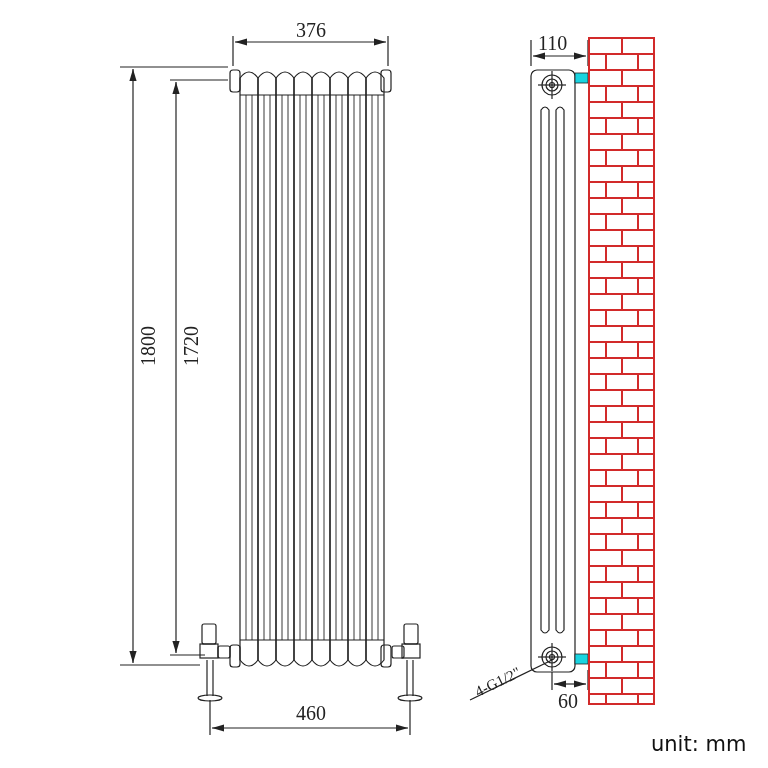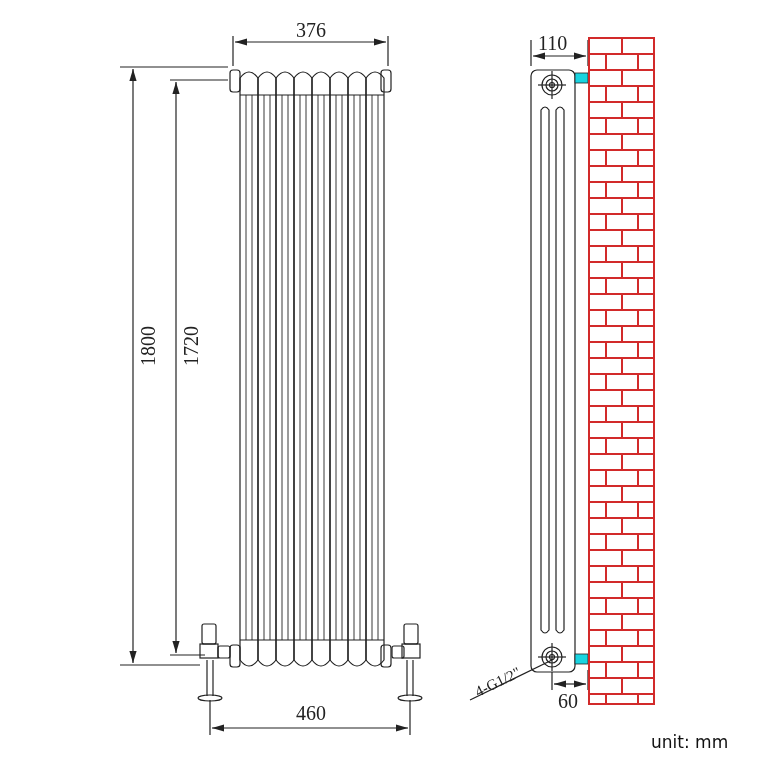--- a/index.html
+++ b/index.html
@@ -1,19 +1,19 @@
 <!DOCTYPE html>
 <html><head>
 <meta charset="utf-8">
 <style>
   html,body{margin:0;padding:0;background:#fff;}
   body{width:768px;height:768px;position:relative;overflow:hidden;font-family:"Liberation Serif","DejaVu Serif",serif;}
   svg{position:absolute;left:0;top:0;}
   .dim{font-family:"Liberation Serif","DejaVu Serif",serif;font-size:20px;fill:#222;}
-  .unit{position:absolute;left:651px;top:732px;font-family:"DejaVu Sans","Liberation Sans",sans-serif;font-size:17px;color:#111;}
+  .unit{position:absolute;left:651px;top:732px;font-family:"DejaVu Sans","Liberation Sans",sans-serif;font-size:21px;color:#111;}
 </style>
 </head>
 <body>
 
 <svg width="768" height="768" viewBox="0 0 768 768" xmlns="http://www.w3.org/2000/svg">
   <defs>
     <marker id="arr" markerWidth="10" markerHeight="6" refX="10" refY="3" orient="auto-start-reverse">
       <path d="M0,0 L10,3 L0,6 z" fill="#222"></path>
     </marker>
   </defs>

